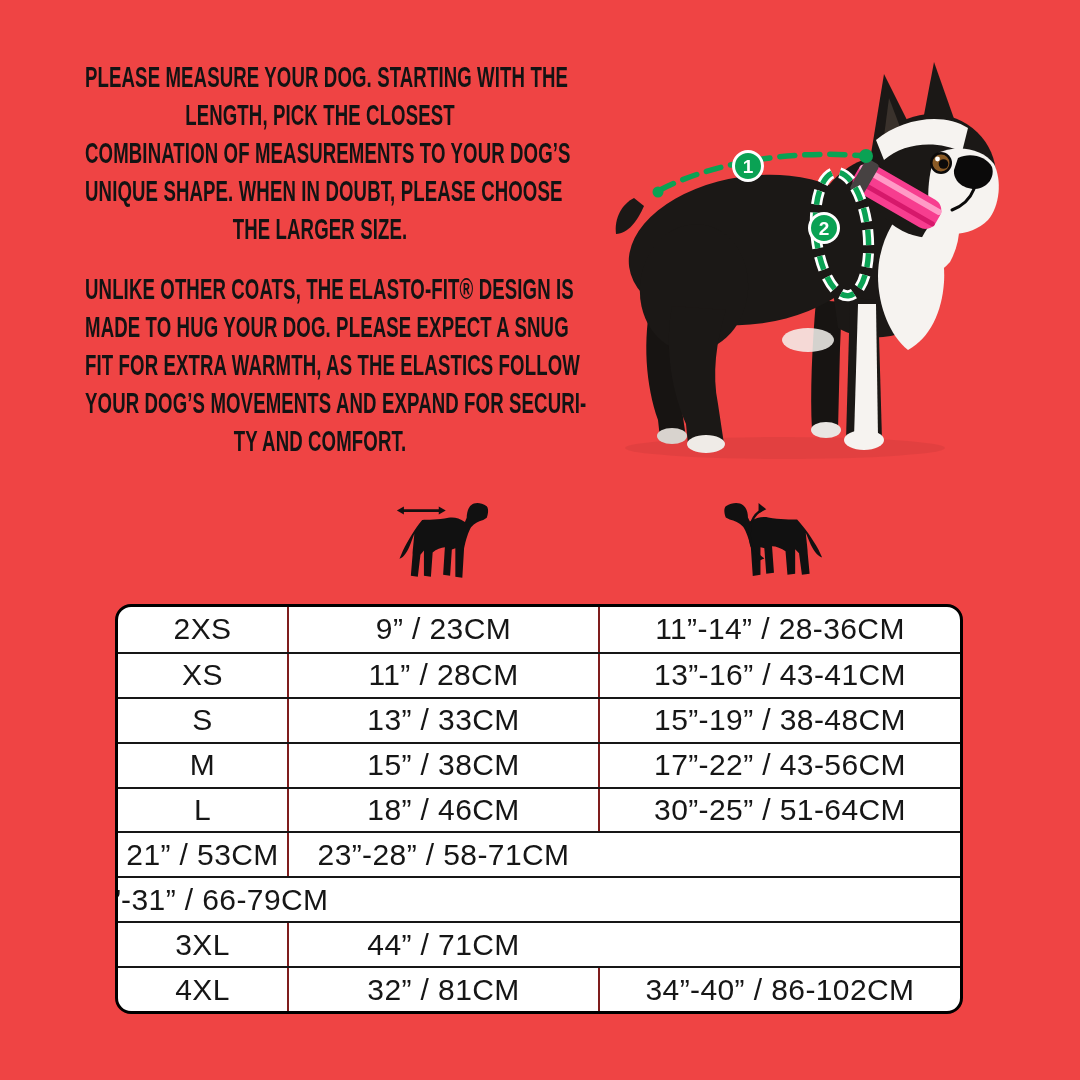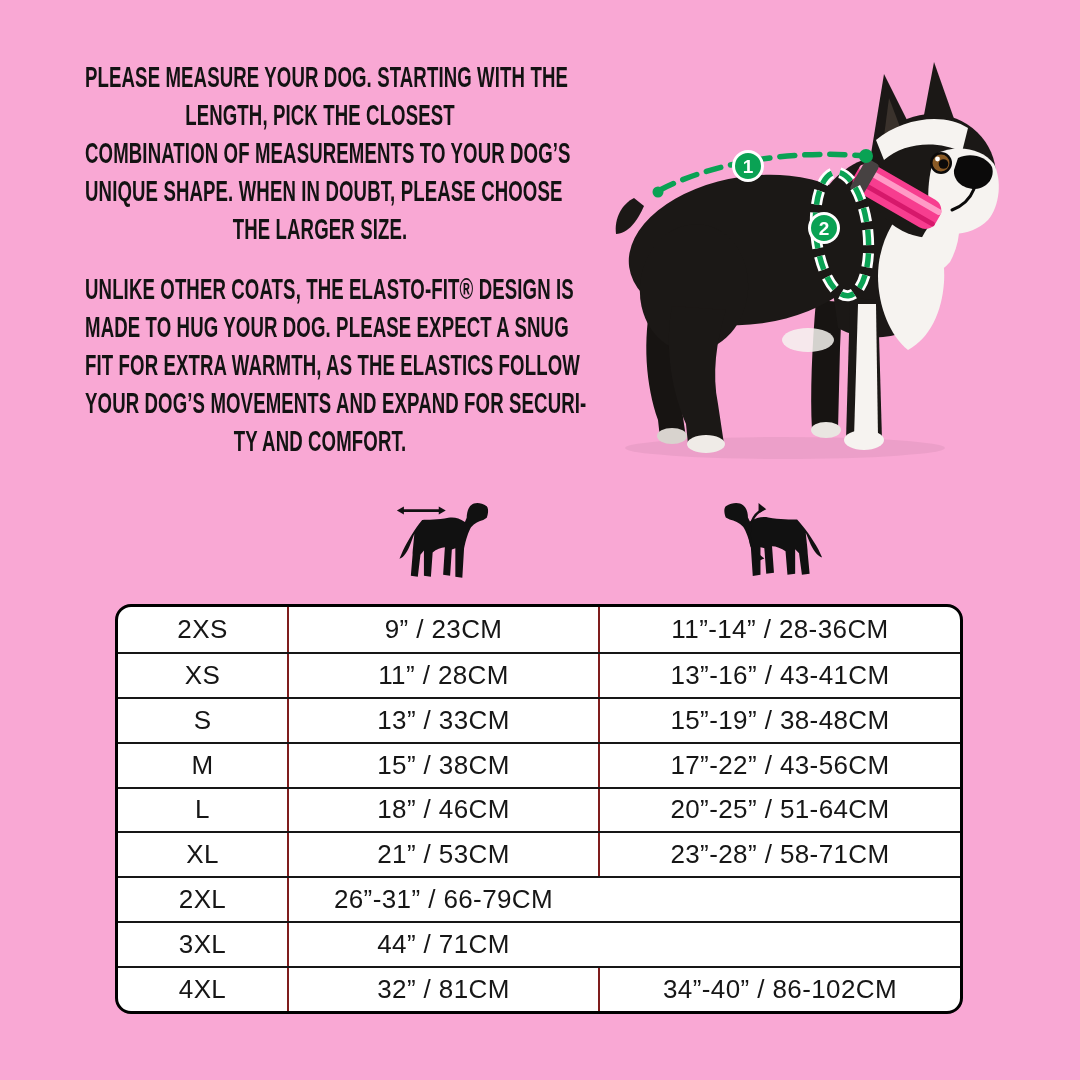--- a/index.html
+++ b/index.html
@@ -1,17 +1,17 @@
 <!DOCTYPE html>
 <html><head>
 <meta charset="utf-8">
 <style>
   html,body{margin:0;padding:0;background:#e8e8e8;}
   .canvas{
-    position:relative;width:1080px;height:1080px;background:#f9a8d4;
+    position:relative;width:1080px;height:1080px;background:#ef4444;
     font-family:"Liberation Sans",sans-serif;overflow:hidden;margin:0 auto;
   }
   
   .intro{
     position:absolute;left:-59px;width:758px;text-align:center;
     transform:scaleX(0.62);transform-origin:50% 0;
     font-weight:700;color:#131313;font-size:30px;line-height:38px;
     letter-spacing:0.2px;
   }
   .intro1{top:58px;}
@@ -29,21 +29,21 @@
   .size-table{
     position:absolute;left:115px;top:604px;width:848px;height:410px;
     border:3px solid #000;border-radius:16px;overflow:hidden;
     display:grid;grid-template-rows:repeat(9,1fr);background:#fff;
     box-sizing:border-box;
   }
   .trow{display:grid;grid-template-columns:169px 311px 1fr;}
   .trow + .trow{border-top:2px solid #161616;}
   .tcell{
     display:flex;align-items:center;justify-content:center;
-    font-size:26px;color:#161616;letter-spacing:0.4px;white-space:nowrap;
+    font-size:30px;color:#161616;letter-spacing:0.4px;white-space:nowrap;
   }
   .tcell + .tcell{border-left:2px solid #7f1d1d;}
 </style>
 </head>
 <body>
 
 <div class="canvas">
 
   <section class="intro intro1">
     <div class="line">PLEASE MEASURE YOUR DOG. STARTING WITH THE</div>
@@ -180,29 +180,27 @@
       <div class="tcell">15”-19” / 38-48CM</div>
     </div>
     <div class="trow">
       <div class="tcell">M</div>
       <div class="tcell">15” / 38CM</div>
       <div class="tcell">17”-22” / 43-56CM</div>
     </div>
     <div class="trow">
       <div class="tcell">L</div>
       <div class="tcell">18” / 46CM</div>
-      <div class="tcell">20”-25” / 51-64CM</div>
-    </div>
-    <div class="trow">
-      <div class="tcell">XL</div>
+      <div class="tcell">30”-25” / 51-64CM</div>
+    </div>
+    <div class="trow">
       <div class="tcell">21” / 53CM</div>
       <div class="tcell">23”-28” / 58-71CM</div>
     </div>
     <div class="trow">
-      <div class="tcell">2XL</div>
       <div class="tcell">26”-31” / 66-79CM</div>
     </div>
     <div class="trow">
       <div class="tcell">3XL</div>
       <div class="tcell">44” / 71CM</div>
     </div>
     <div class="trow">
       <div class="tcell">4XL</div>
       <div class="tcell">32” / 81CM</div>
       <div class="tcell">34”-40” / 86-102CM</div>

